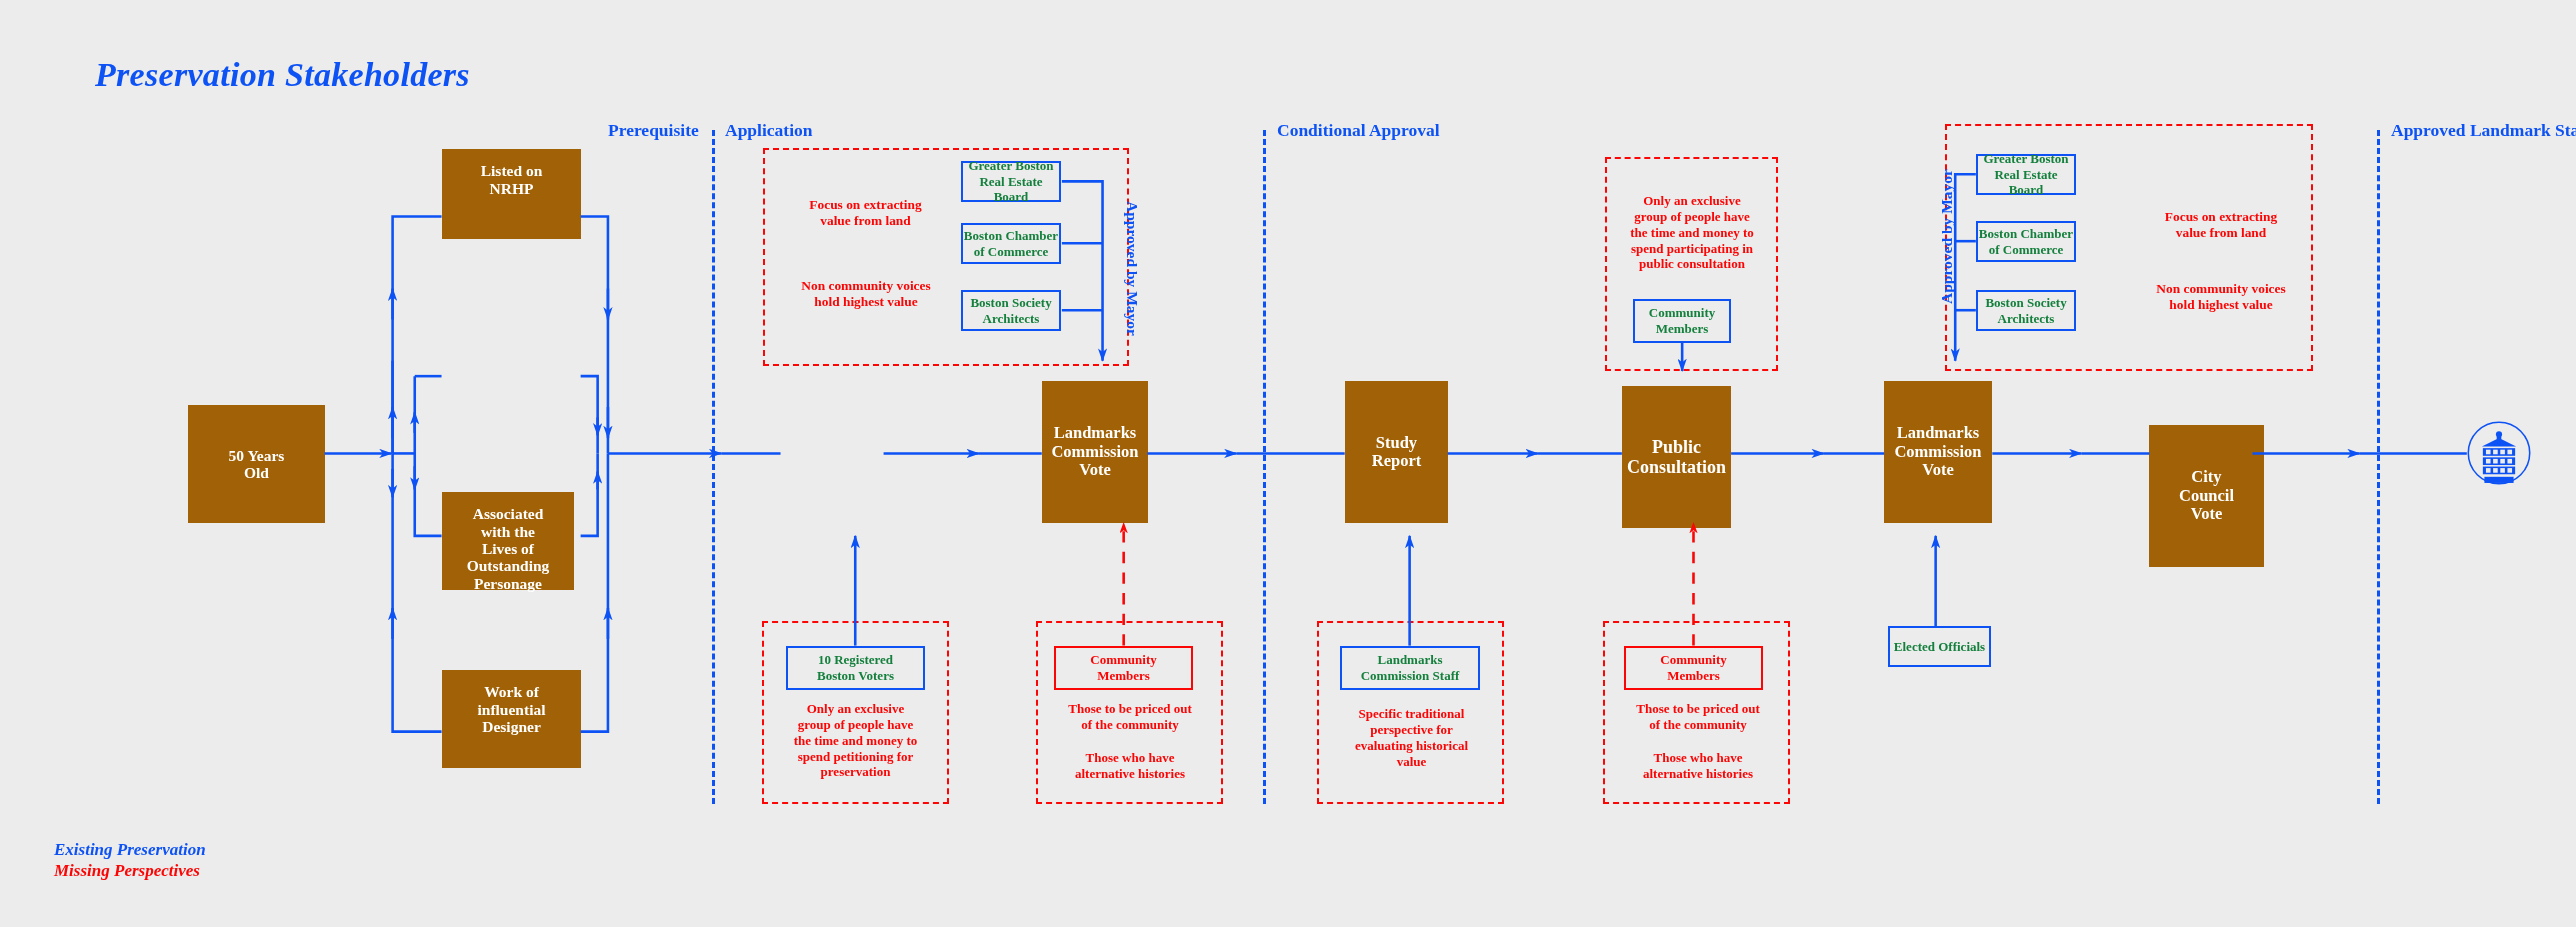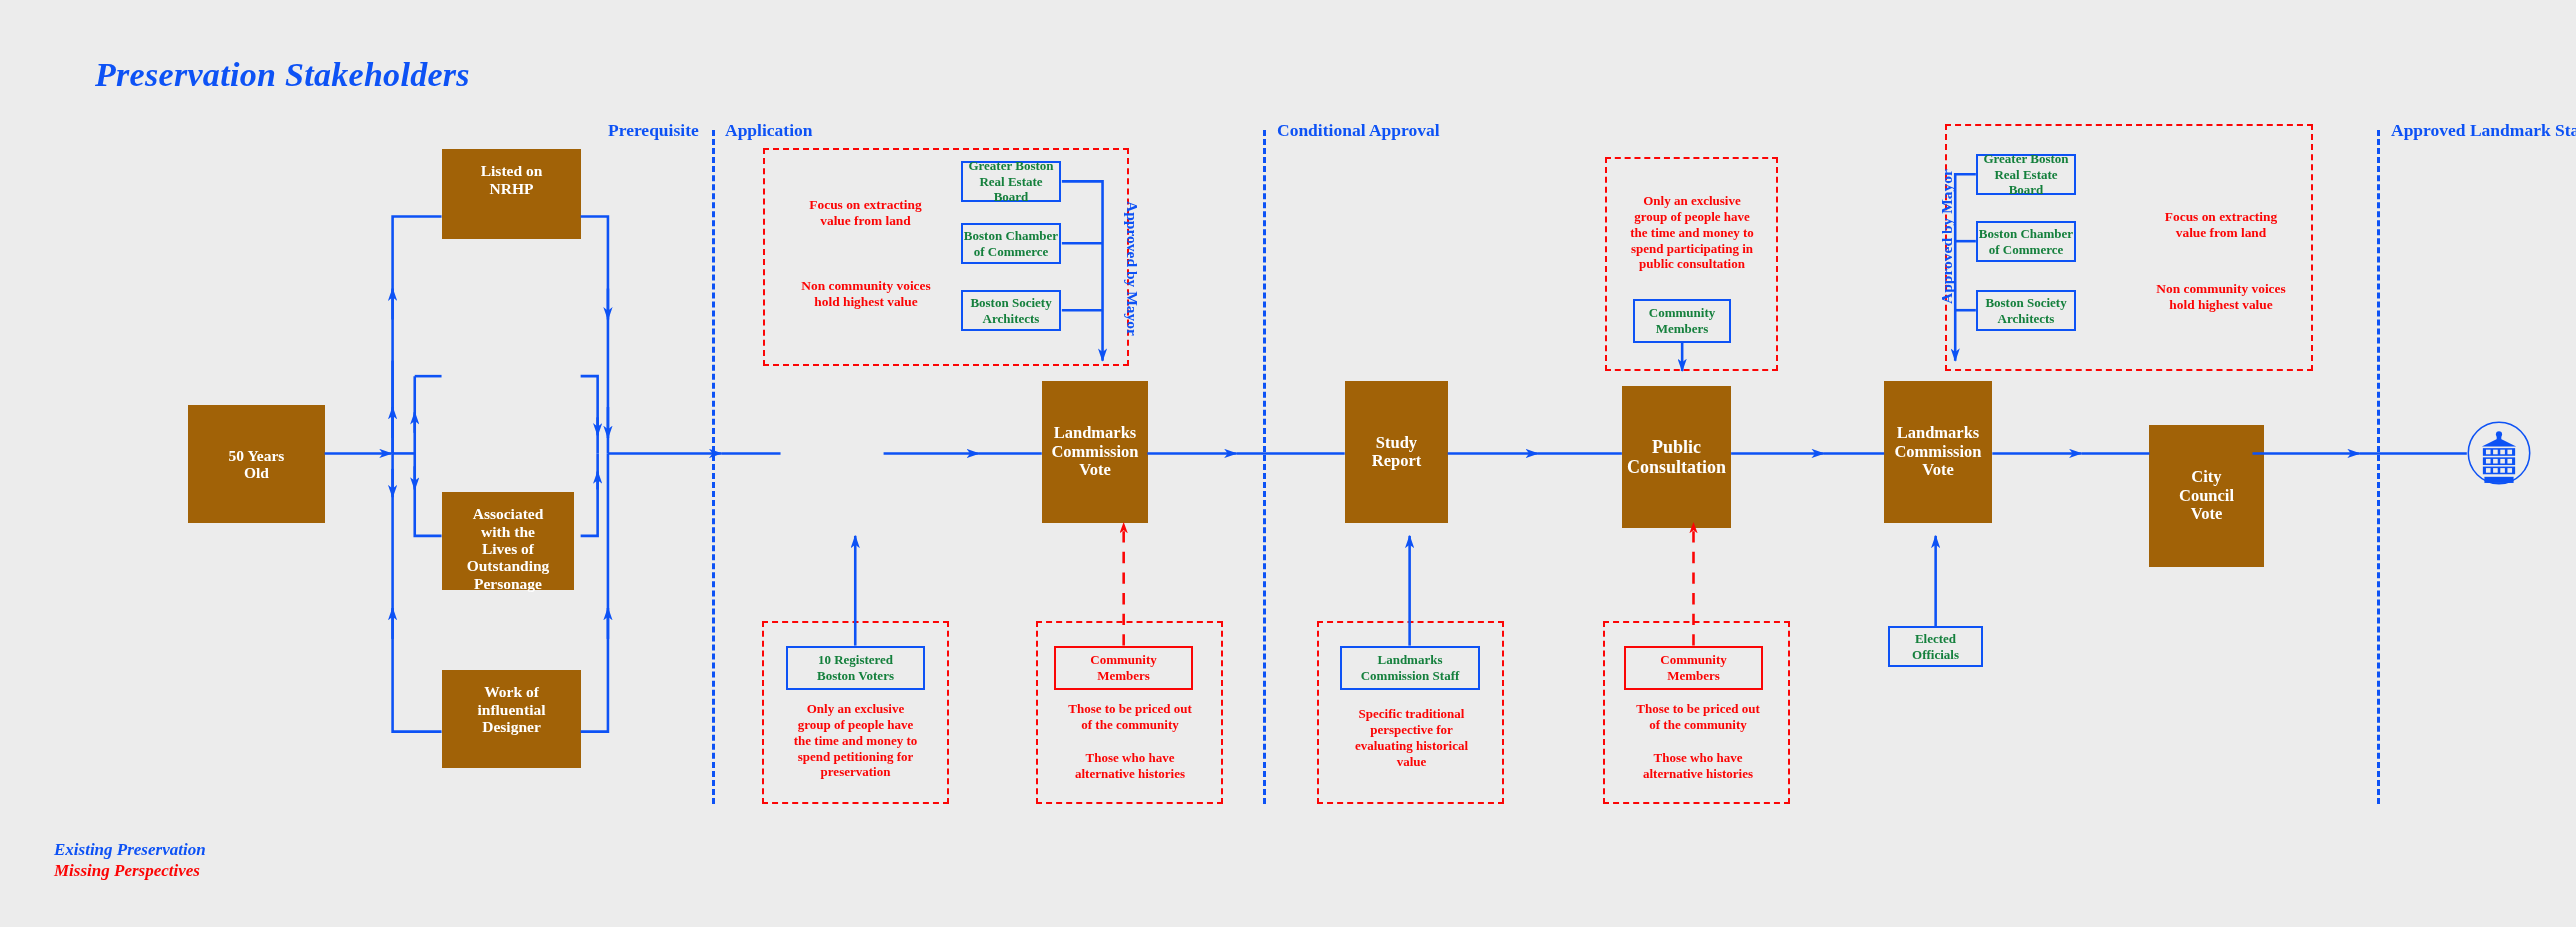--- a/index.html
+++ b/index.html
@@ -157,21 +157,21 @@
   <div class="obox blue" style="left:1976px;top:290px;width:100px;height:41px;font-size:13px;white-space:pre-line;">Boston Society
 Architects</div>
 
   <div class="t rtext" style="left:2141px;top:209px;width:160px;font-size:13.4px;white-space:pre-line;">Focus on extracting
 value from land</div>
   <div class="t rtext" style="left:2136px;top:281px;width:170px;font-size:13.4px;white-space:pre-line;">Non community voices
 hold highest value</div>
 
   <div class="vlabel" style="left:1938px;top:304px;transform:rotate(-90deg);">Approved by Mayor</div>
 
-  <div class="obox blue" style="left: 1888px; top: 626px; width: 95px; height: 41px; font-size: 13px; white-space: pre-line;">Elected Officials</div>
+  <div class="obox blue" style="left: 1888px; top: 626px; width: 103px; height: 41px; font-size: 13px; white-space: pre-line;">Elected Officials</div>
 
   <div class="t legend blue" style="left:54px;top:840px;">Existing Preservation</div>
   <div class="t legend red" style="left:54px;top:861px;">Missing Perspectives</div>
 
   <div class="t" style="left:2467px;top:421px;width:64px;height:64px;">
     <svg width="64" height="64" viewBox="0 0 125 125">
       <circle cx="62.5" cy="62.5" r="60" fill="none" stroke="#0d52f5" stroke-width="3"></circle>
       <rect x="58" y="24" width="9" height="12" fill="#0d52f5"></rect>
       <circle cx="62.5" cy="26" r="6" fill="#0d52f5"></circle>
       <polygon points="62.5,33 96,50 29,50" fill="#0d52f5"></polygon>

